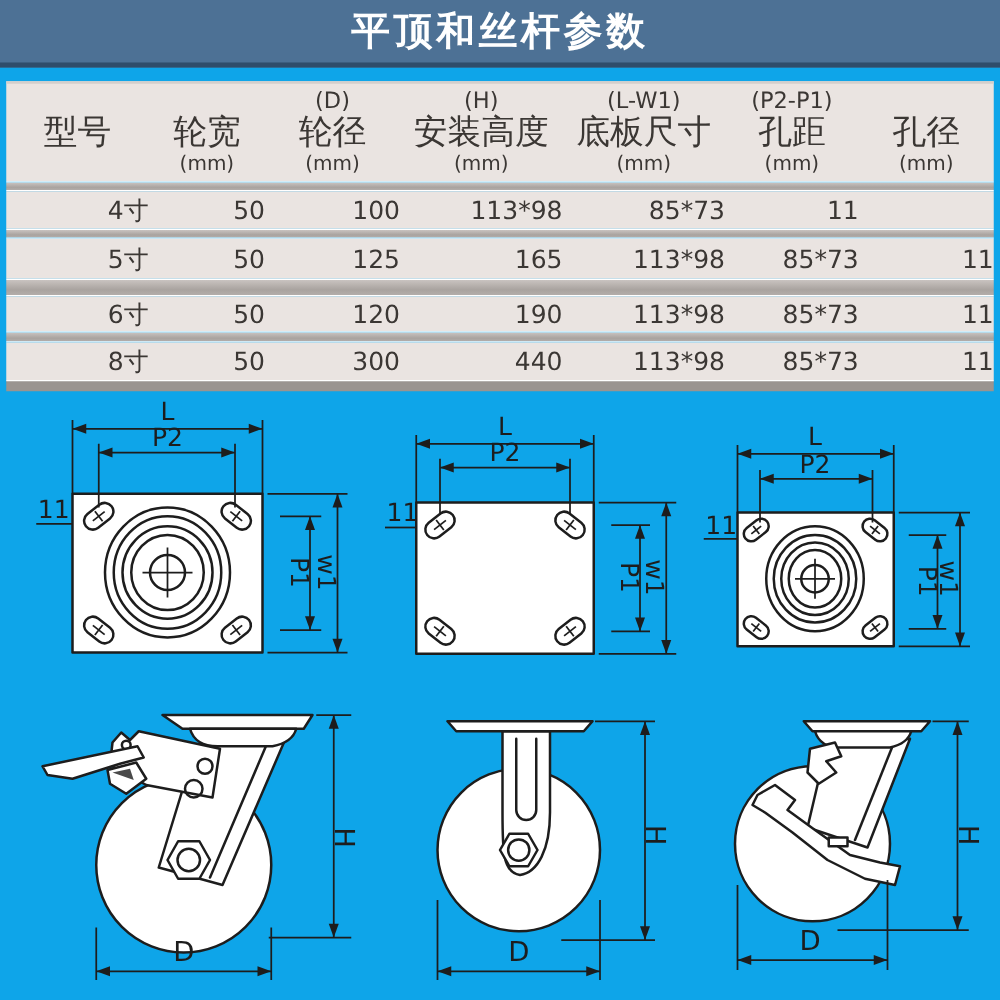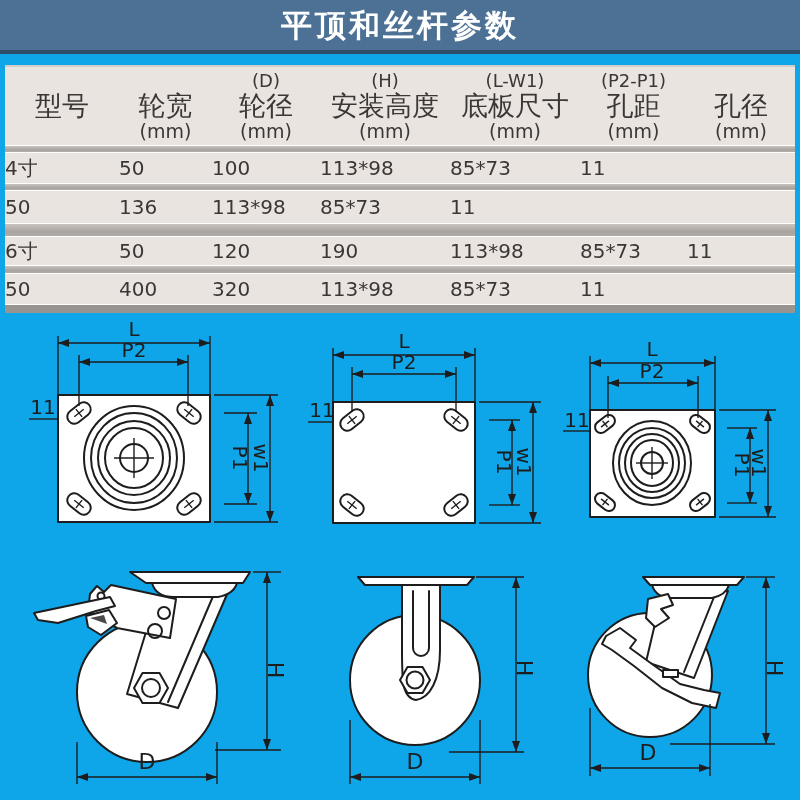--- a/index.html
+++ b/index.html
@@ -11,23 +11,23 @@
   .titlebar .t{display:block;text-align:center;line-height:50px;font-size:31px;font-weight:bold;
                color:#ffffff;letter-spacing:3px;}
   
   .ptable{position:absolute;top:65px;left:5px;width:790px;}
   .trow{display:grid;grid-template-columns:114px 93px 108px 130px 130px 107px 108px;
         background:#eae4e1;align-items:center;}
   .thead{height:78px;border-top:2px solid #d4cecb;}
   .hcell{display:flex;flex-direction:column;justify-content:center;align-items:center;}
   .hpre{height:22px;line-height:22px;font-size:18px;}
   .hname{height:28px;line-height:28px;font-size:27px;}
-  .hunit{height:22px;line-height:22px;font-size:19px;}
+  .hunit{height:22px;line-height:22px;font-size:16px;}
   .tdata{font-size:20px;text-align:center;}
-  .tdata > div{text-align:left;}
+  .tdata > div{text-align:right;}
   .r1{height:30px}.r2{height:32px}.r3{height:28px}.r4{height:30px}
   .sep{width:790px;background:linear-gradient(180deg,#c9c3c0 0%,#a9a39f 65%,#b3adaa 100%);
        border-top:1px solid #ffffff;border-bottom:1px solid #ffffff;}
   .s1{height:6px}.s2{height:6px}.s3{height:12px}.s4{height:7px}
   .bbar{width:790px;height:8px;background:#9a9490;border-top:1px solid #ffffff;}
   
   .drawings{position:absolute;top:300px;left:0;}
   .dshape{fill:#ffffff;stroke:#1d1d1d;stroke-width:2;stroke-linejoin:round;}
   .dline{fill:none;stroke:#1d1d1d;stroke-width:2;stroke-linejoin:round;stroke-linecap:round;}
   .dim{fill:none;stroke:#1d1d1d;stroke-width:1.4;}
@@ -90,45 +90,48 @@
       <div>50</div>
       <div>100</div>
       <div>113*98</div>
       <div>85*73</div>
       <div>11</div>
     </div>
 
     <div class="sep s2"></div>
 
     <div class="trow tdata r2">
+      <div>5寸</div>
       <div>50</div>
-      <div>136</div>
+      <div>125</div>
+      <div>165</div>
       <div>113*98</div>
       <div>85*73</div>
       <div>11</div>
     </div>
 
     <div class="sep s3"></div>
 
     <div class="trow tdata r3">
       <div>6寸</div>
       <div>50</div>
       <div>120</div>
       <div>190</div>
       <div>113*98</div>
       <div>85*73</div>
       <div>11</div>
     </div>
 
     <div class="sep s4"></div>
 
     <div class="trow tdata r4">
+      <div>8寸</div>
       <div>50</div>
-      <div>400</div>
-      <div>320</div>
+      <div>300</div>
+      <div>440</div>
       <div>113*98</div>
       <div>85*73</div>
       <div>11</div>
     </div>
 
     <div class="bbar"></div>
   </div>
 
   <svg class="drawings" width="800" height="500" viewBox="0 0 800 500">
 

